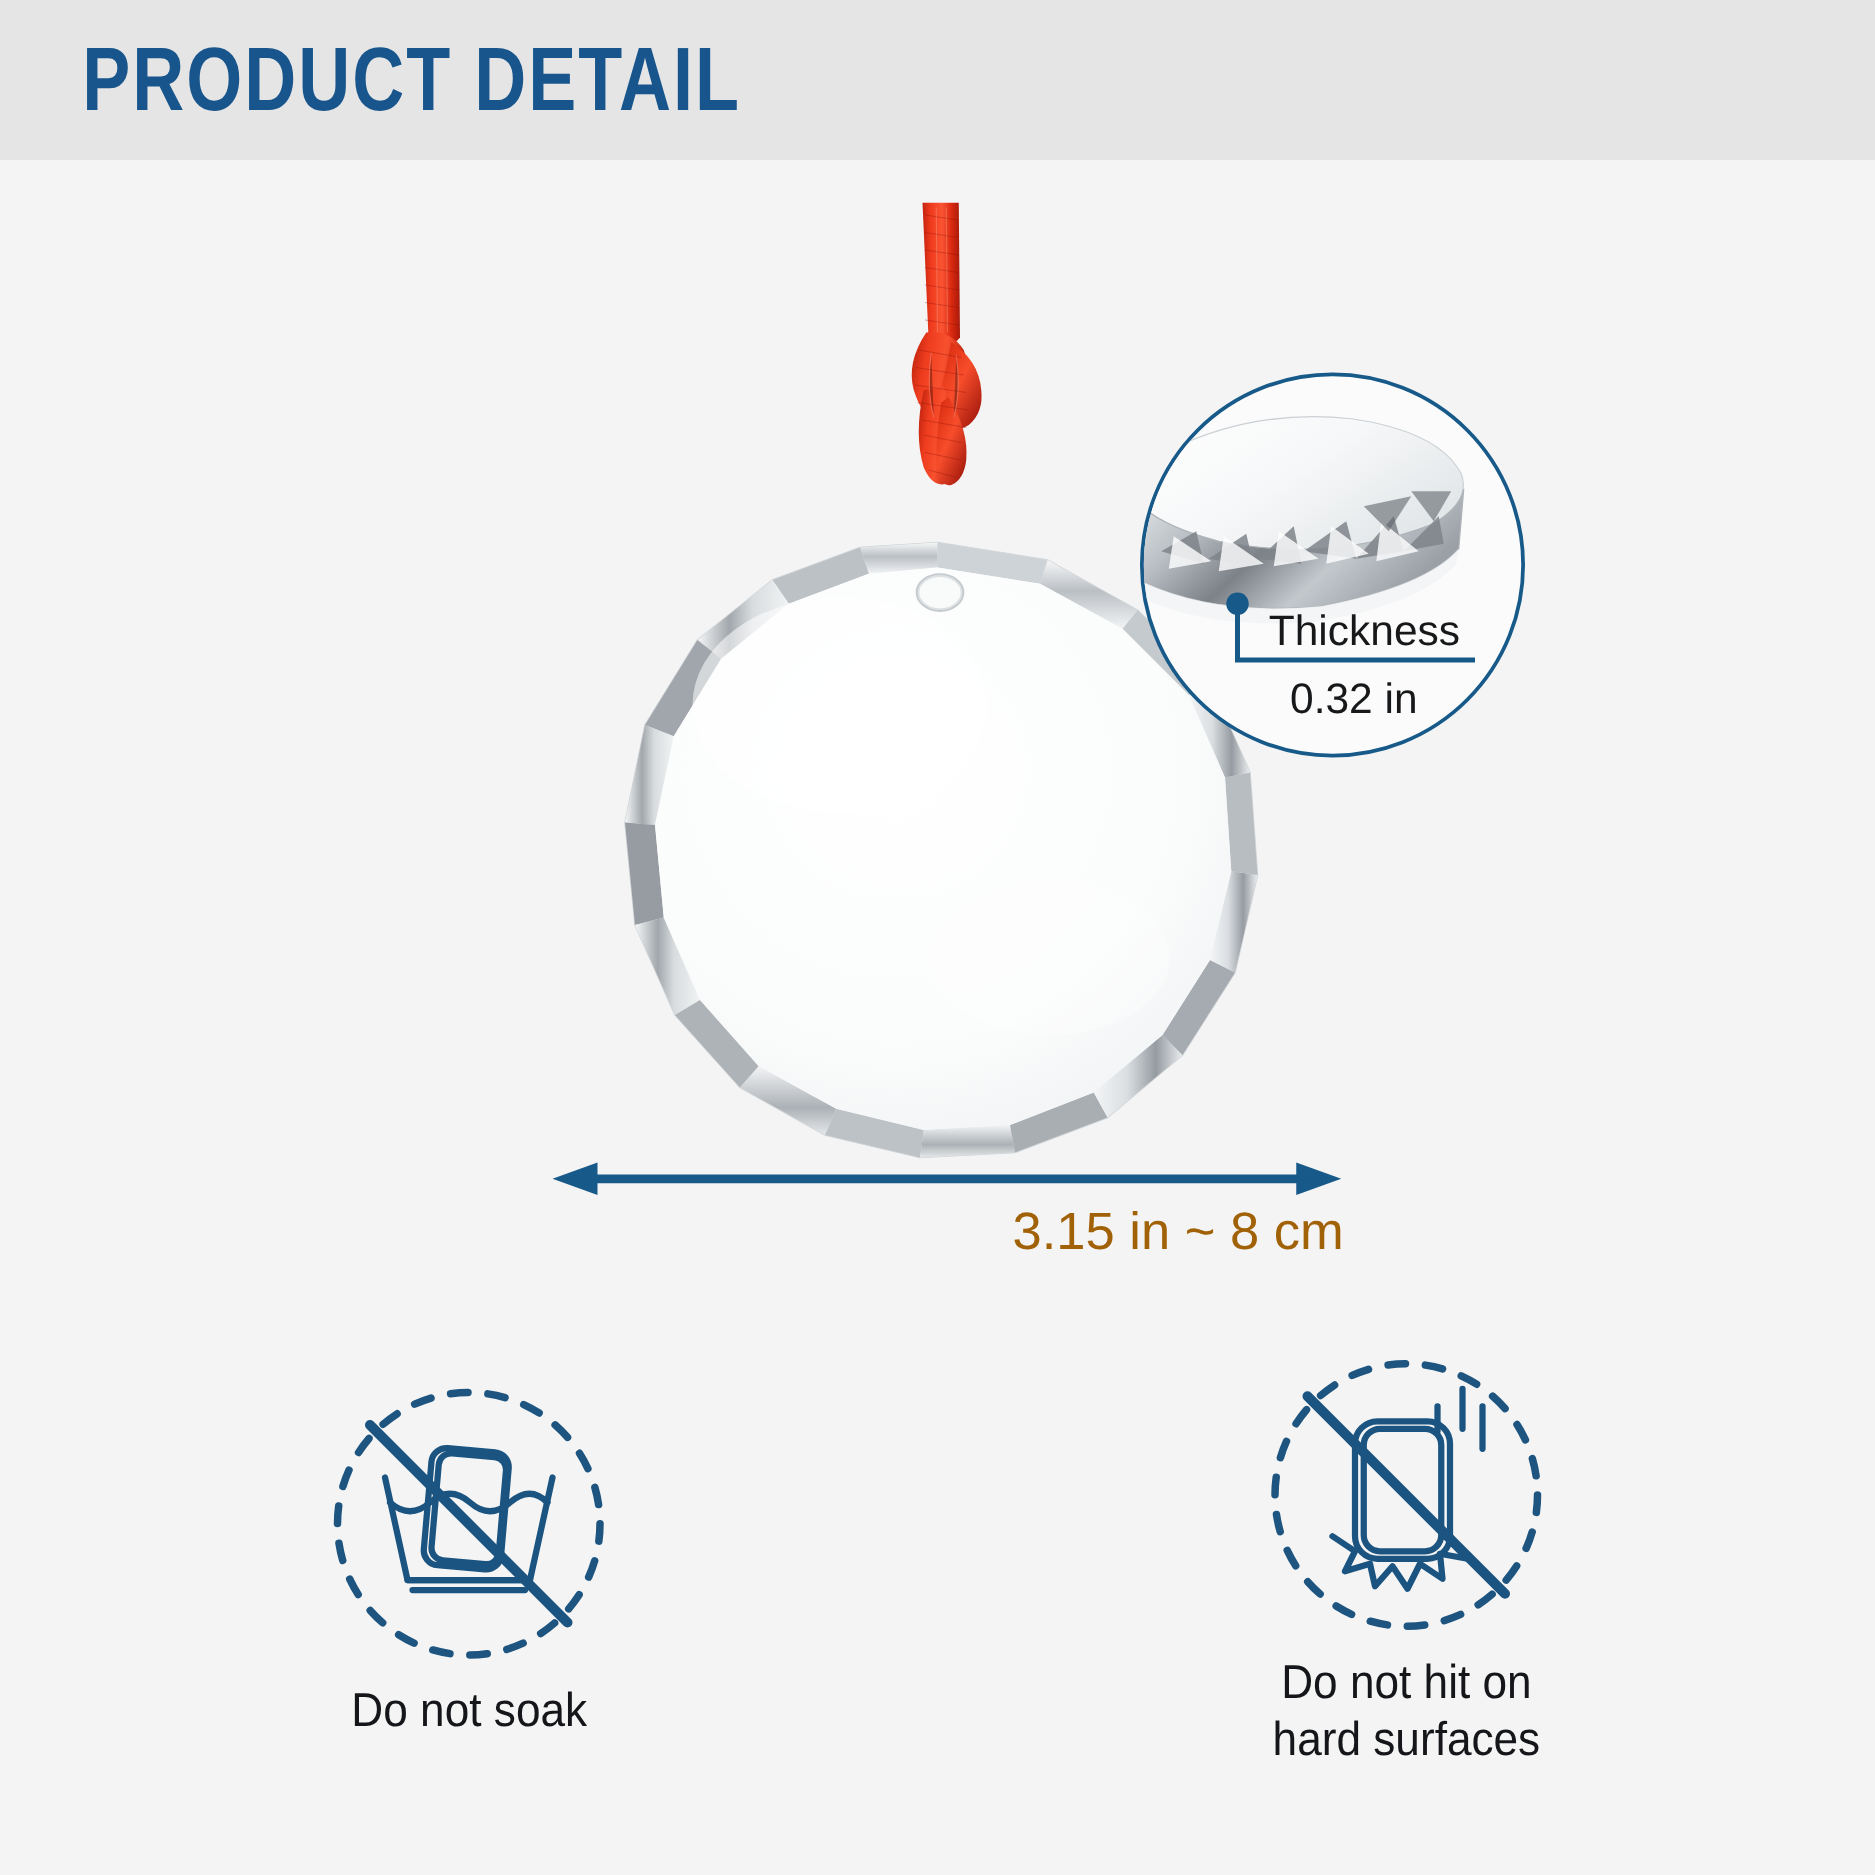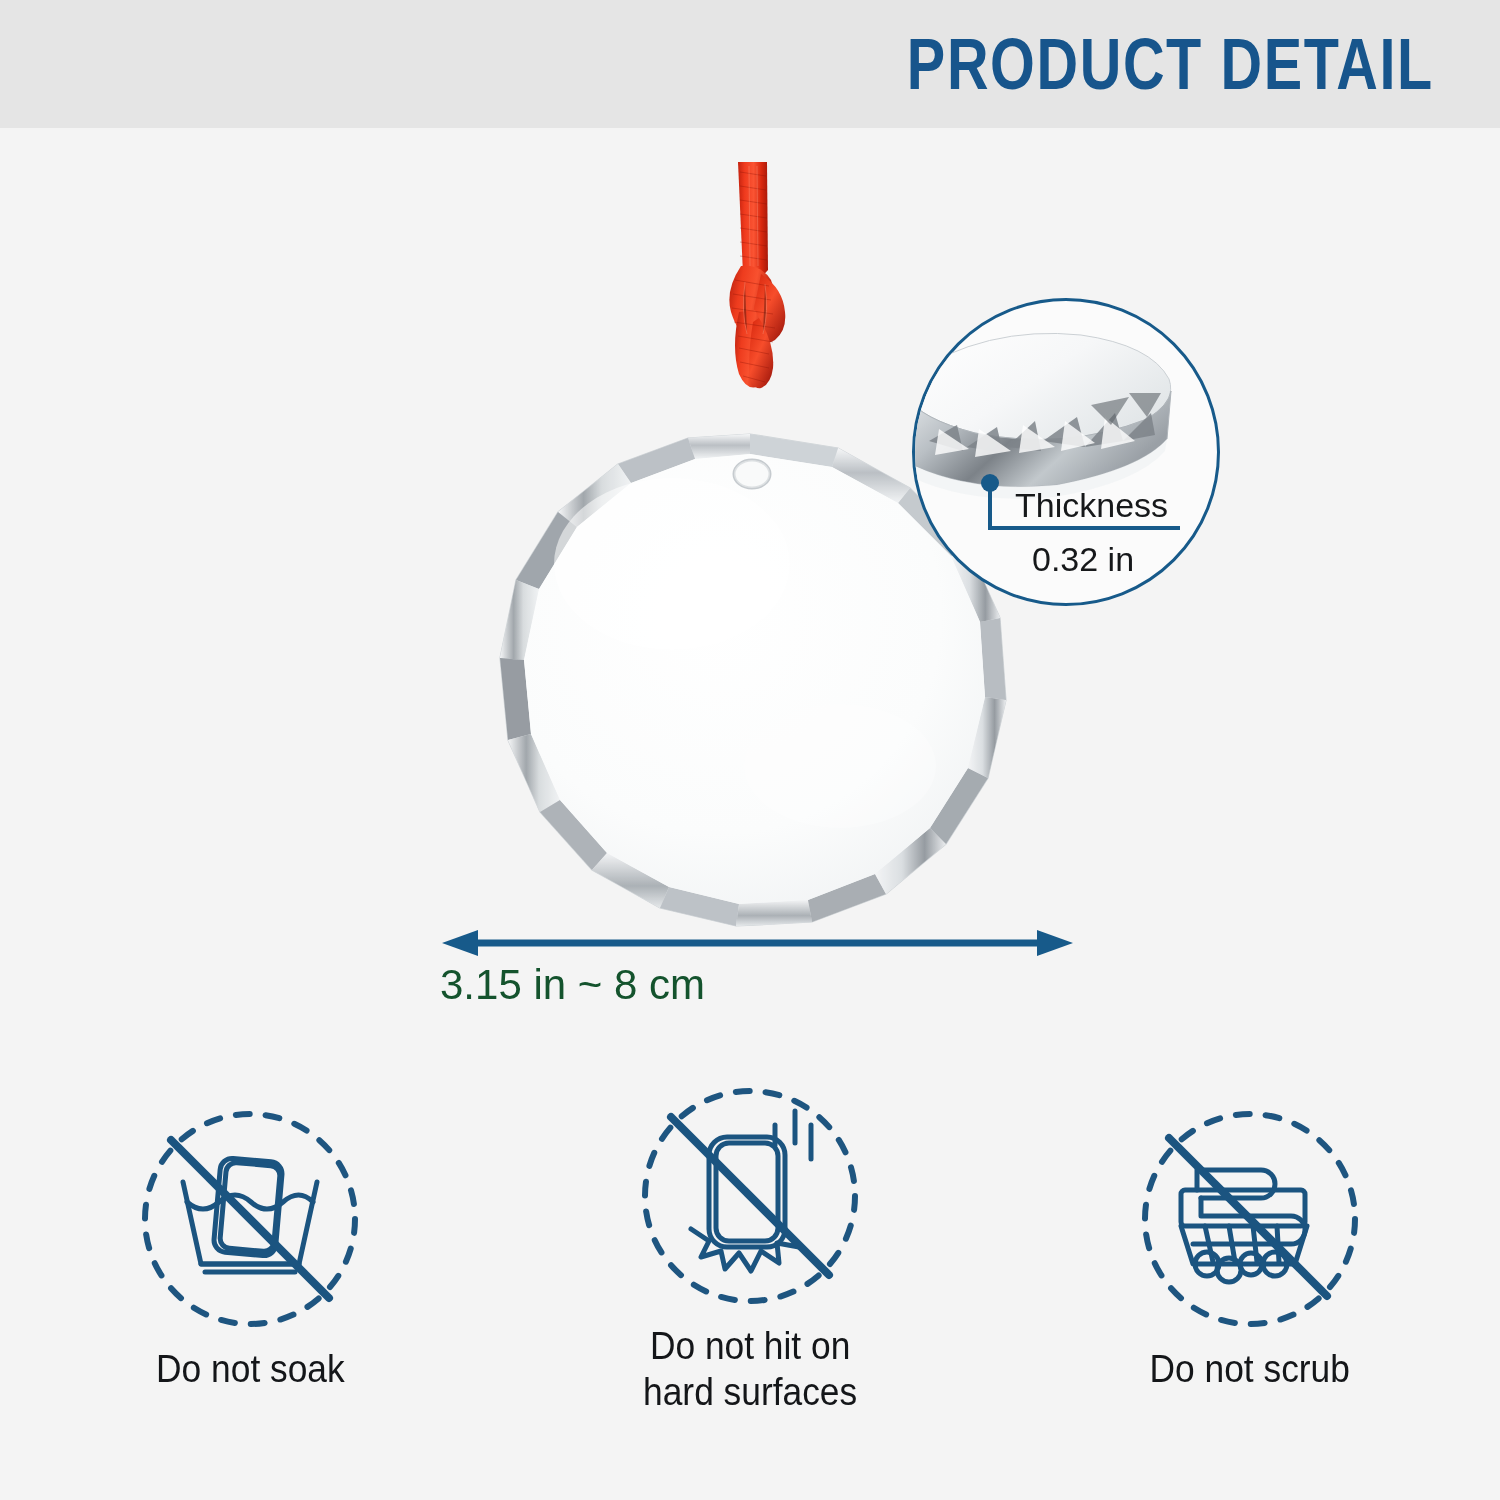--- a/index.html
+++ b/index.html
@@ -10,21 +10,21 @@
     background: #f4f4f4;
     font-family: "Liberation Sans", sans-serif;
     overflow: hidden;
     position: relative;
   }
   
   .header {
     position: absolute; left: 0; top: 0;
     width: 1500px; height: 128px;
     background: #e5e5e5;
-    display: flex; align-items: center; justify-content: flex-end;
+    display: flex; align-items: center; justify-content: flex-start;
   }
   .header-title {
     color: #17558c;
     font-size: 72px;
     font-weight: bold;
     letter-spacing: 2px;
     transform: scaleX(0.80);
     transform-origin: center center;
     white-space: nowrap;
     line-height: 1;
@@ -72,22 +72,22 @@
   .th-label { left: 103px; top: 188px; }
   .th-value { left: 120px; top: 242px; }
   
   .dim {
     position: absolute; left: 440px; top: 795px;
     width: 650px; height: 110px;
   }
   .dim-label {
     position: absolute; left: 0; top: 38px;
     width: 635px;
-    text-align: left;
-    color: #14532d;
+    text-align: right;
+    color: #a16207;
     font-size: 42px;
     white-space: nowrap;
   }
   
   .care-row {
     position: absolute; left: 0; top: 920px;
     width: 1500px; height: 400px;
     display: flex;
     justify-content: space-around;
     align-items: center;
@@ -348,38 +348,15 @@
 
           <path d="M56 148 L74 160 L66 176 L86 170 L90 188 L104 172 L116 190
                    L126 170 L144 182 L142 162 L164 166 L150 148"></path>
         </g>
         <line x1="36" y1="36" x2="194" y2="194" stroke="#1b5480" stroke-width="8" stroke-linecap="round"></line>
       </svg>
       <div class="care-label">Do not hit on
 hard surfaces</div>
     </div>
 
-    <div class="care-item">
-      <svg class="care-icon" viewBox="0 0 230 230" aria-hidden="true">
-        <circle cx="115" cy="115" r="105" fill="none" stroke="#1e5580" stroke-width="6" stroke-linecap="round" stroke-dasharray="14 16"></circle>
-        <g fill="none" stroke="#1b5480" stroke-width="5" stroke-linejoin="round" stroke-linecap="round">
-
-          <rect x="46" y="86" width="124" height="36" rx="4"></rect>
-
-          <path d="M62 86 L62 66 L126 66 A14 14 0 0 1 126 94 L66 94"></path>
-          <path d="M66 94 L66 112 L156 112 A14 14 0 0 1 156 140 L58 140"></path>
-
-          <path d="M46 122 L58 160 L160 160 L172 122"></path>
-
-          <path d="M70 122 L78 158 M94 122 L100 158 M118 122 L122 158 M142 122 L144 158"></path>
-
-          <circle cx="72" cy="160" r="12"></circle>
-          <circle cx="94" cy="166" r="12"></circle>
-          <circle cx="116" cy="160" r="11"></circle>
-          <circle cx="140" cy="160" r="12"></circle>
-        </g>
-        <line x1="34" y1="34" x2="192" y2="192" stroke="#1b5480" stroke-width="8" stroke-linecap="round"></line>
-      </svg>
-      <div class="care-label">Do not scrub</div>
-    </div>
 
   </div>
 </div>
 
 </body></html>

